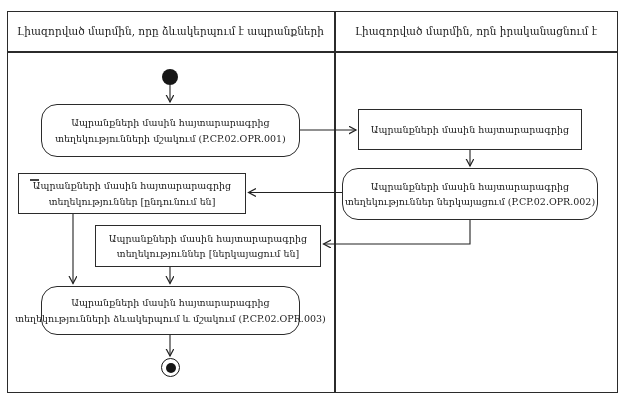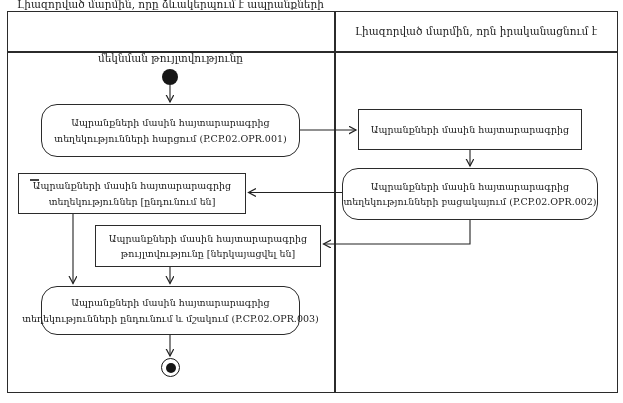--- a/index.html
+++ b/index.html
@@ -116,56 +116,55 @@
 <body>
 
 <div class="stage">
 
   <div class="frame"></div>
   <div class="lane-divider"></div>
   <div class="header-divider"></div>
 
   <div class="lane-header left">
     <span class="line">Լիազորված մարմին, որը ձևակերպում է ապրանքների</span>
-    <span class="line">մեկնման թույլտվությունը</span>
   </div>
   <div class="lane-header right">
     <span class="line">Լիազորված մարմին, որն իրականացնում է</span>
   </div>
 
   <div class="start-node"></div>
 
   <div class="node activity n-opr001">
     <span class="line">Ապրանքների մասին հայտարարագրից</span>
-    <span class="line">տեղեկությունների հարցում (P.CP.02.OPR.001)</span>
+    <span class="line">տեղեկությունների մշակում (P.CP.02.OPR.001)</span>
   </div>
 
   <div class="node n-queried">
     <span class="line">Ապրանքների մասին հայտարարագրից</span>
   </div>
 
   <div class="node activity n-opr002">
     <span class="line">Ապրանքների մասին հայտարարագրից</span>
-    <span class="line">տեղեկությունների բացակայում (P.CP.02.OPR.002)</span>
+    <span class="line">տեղեկություններ ներկայացում (P.CP.02.OPR.002)</span>
   </div>
 
   <div class="node n-absent">
     <span class="line">Ապրանքների մասին հայտարարագրից</span>
     <span class="line">տեղեկություններ [ընդունում են]</span>
   </div>
   <div class="stray-dash"></div>
 
   <div class="node n-presented">
     <span class="line">Ապրանքների մասին հայտարարագրից</span>
-    <span class="line">թույլտվությունը [ներկայացվել են]</span>
+    <span class="line">տեղեկություններ [ներկայացում են]</span>
   </div>
 
   <div class="node activity n-opr003">
     <span class="line">Ապրանքների մասին հայտարարագրից</span>
-    <span class="line">տեղեկությունների ընդունում և մշակում (P.CP.02.OPR.003)</span>
+    <span class="line">տեղեկությունների ձևակերպում և մշակում (P.CP.02.OPR.003)</span>
   </div>
 
   <div class="end-node">
     <div class="dot"></div>
   </div>
 
   <svg class="connectors" viewBox="0 0 623 403" xmlns="http://www.w3.org/2000/svg">
     <defs>
       <marker id="arr" markerWidth="10" markerHeight="10" refX="7.5" refY="4" orient="auto" markerUnits="userSpaceOnUse">
         <path d="M0,0 L7.5,4 L0,8" fill="none" stroke="#222222" stroke-width="1.2"></path>

